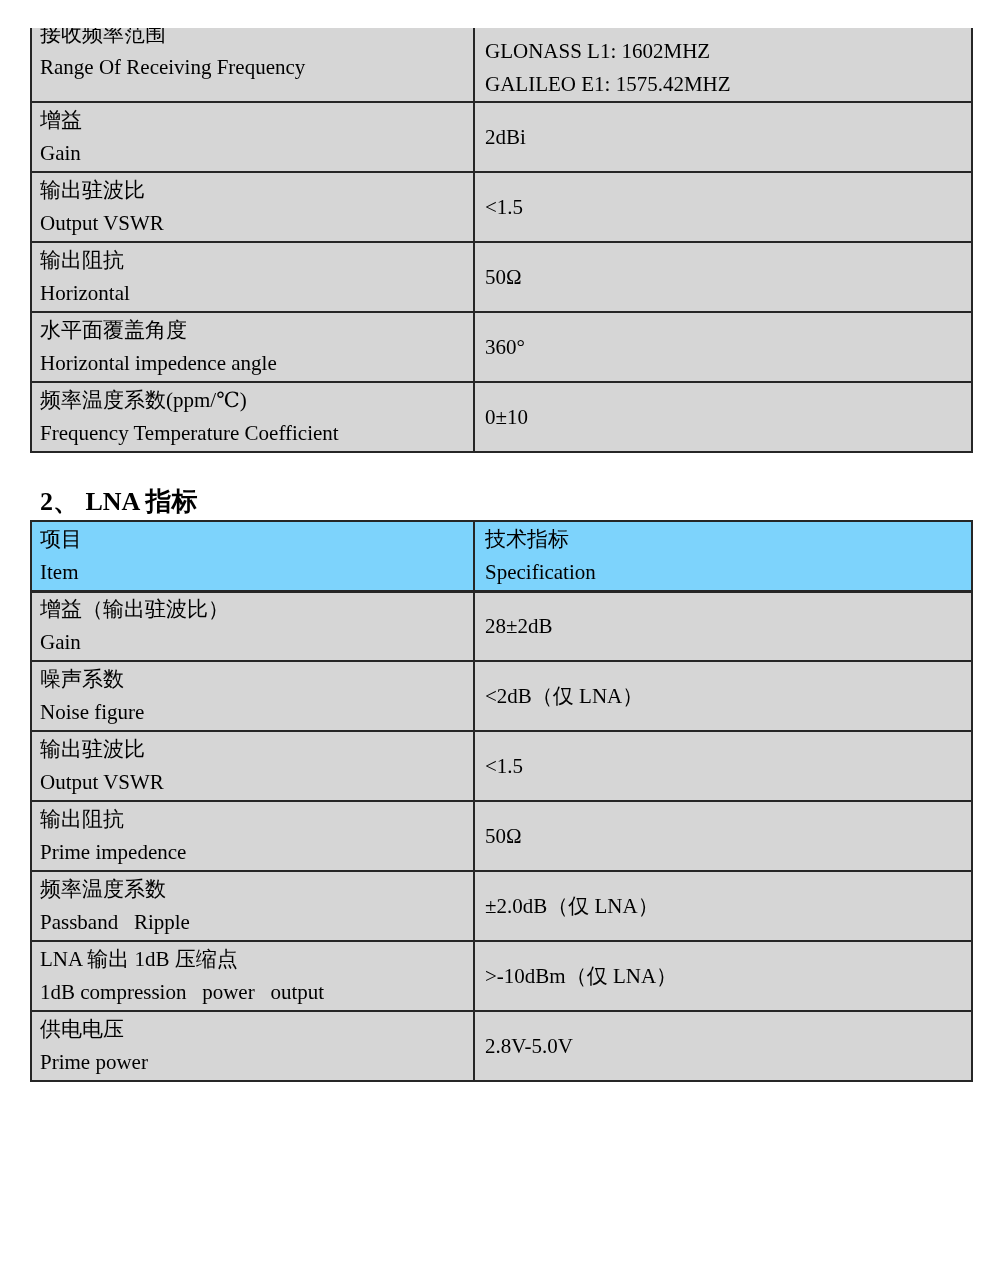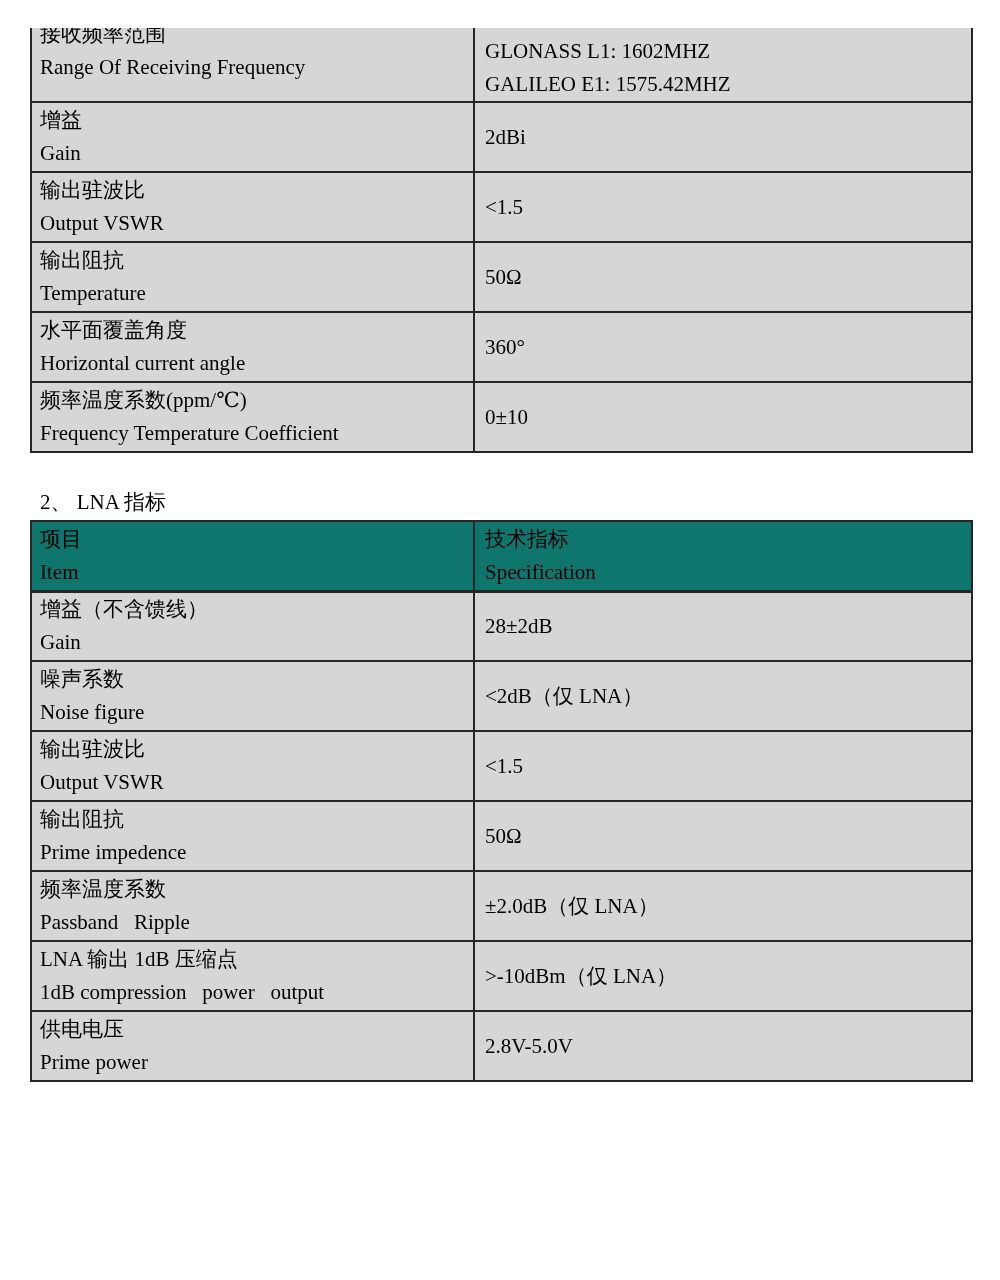--- a/index.html
+++ b/index.html
@@ -35,29 +35,30 @@
     line-height: 33px;
     vertical-align: middle;
     padding: 0 8px;
     box-sizing: border-box;
     overflow: hidden;
   }
   table.spec td.value-cell { padding-left: 10px; }
   tr.r-std td  { height: 70px; }
   tr.r-tall td { height: 102px; }
   table.spec tr.header-row td {
-    background: #0f766e;
+    background: #7dd3fc;
     border-bottom-width: 3px;
   }
   .zh, .en, .vline { display: block; white-space: pre-wrap; }
   .section-heading {
-    font-size: 21px;
+    font-size: 26px;
     line-height: 28px;
     margin: 35px 0 4px 10px;
     white-space: pre-wrap;
+    font-weight: bold;
   }
 </style>
 </head>
 <body>
 
 <div class="page">
   <div class="content">
 
     <table class="spec">
       <colgroup>
@@ -86,28 +87,28 @@
         <tr class="r-std">
           <td>
             <span class="zh">输出驻波比</span>
             <span class="en">Output VSWR</span>
           </td>
           <td class="value-cell">&lt;1.5</td>
         </tr>
         <tr class="r-std">
           <td>
             <span class="zh">输出阻抗</span>
-            <span class="en">Temperature</span>
+            <span class="en">Horizontal</span>
           </td>
           <td class="value-cell">50Ω</td>
         </tr>
         <tr class="r-std">
           <td>
             <span class="zh">水平面覆盖角度</span>
-            <span class="en">Horizontal current angle</span>
+            <span class="en">Horizontal impedence angle</span>
           </td>
           <td class="value-cell">360°</td>
         </tr>
         <tr class="r-std">
           <td>
             <span class="zh">频率温度系数(ppm/℃)</span>
             <span class="en">Frequency Temperature Coefficient</span>
           </td>
           <td class="value-cell">0±10</td>
         </tr>
@@ -127,21 +128,21 @@
             <span class="zh">项目</span>
             <span class="en">Item</span>
           </td>
           <td class="value-cell">
             <span class="zh">技术指标</span>
             <span class="en">Specification</span>
           </td>
         </tr>
         <tr class="r-std">
           <td>
-            <span class="zh">增益（不含馈线）</span>
+            <span class="zh">增益（输出驻波比）</span>
             <span class="en">Gain</span>
           </td>
           <td class="value-cell">28±2dB</td>
         </tr>
         <tr class="r-std">
           <td>
             <span class="zh">噪声系数</span>
             <span class="en">Noise figure</span>
           </td>
           <td class="value-cell">&lt;2dB（仅 LNA）</td>

